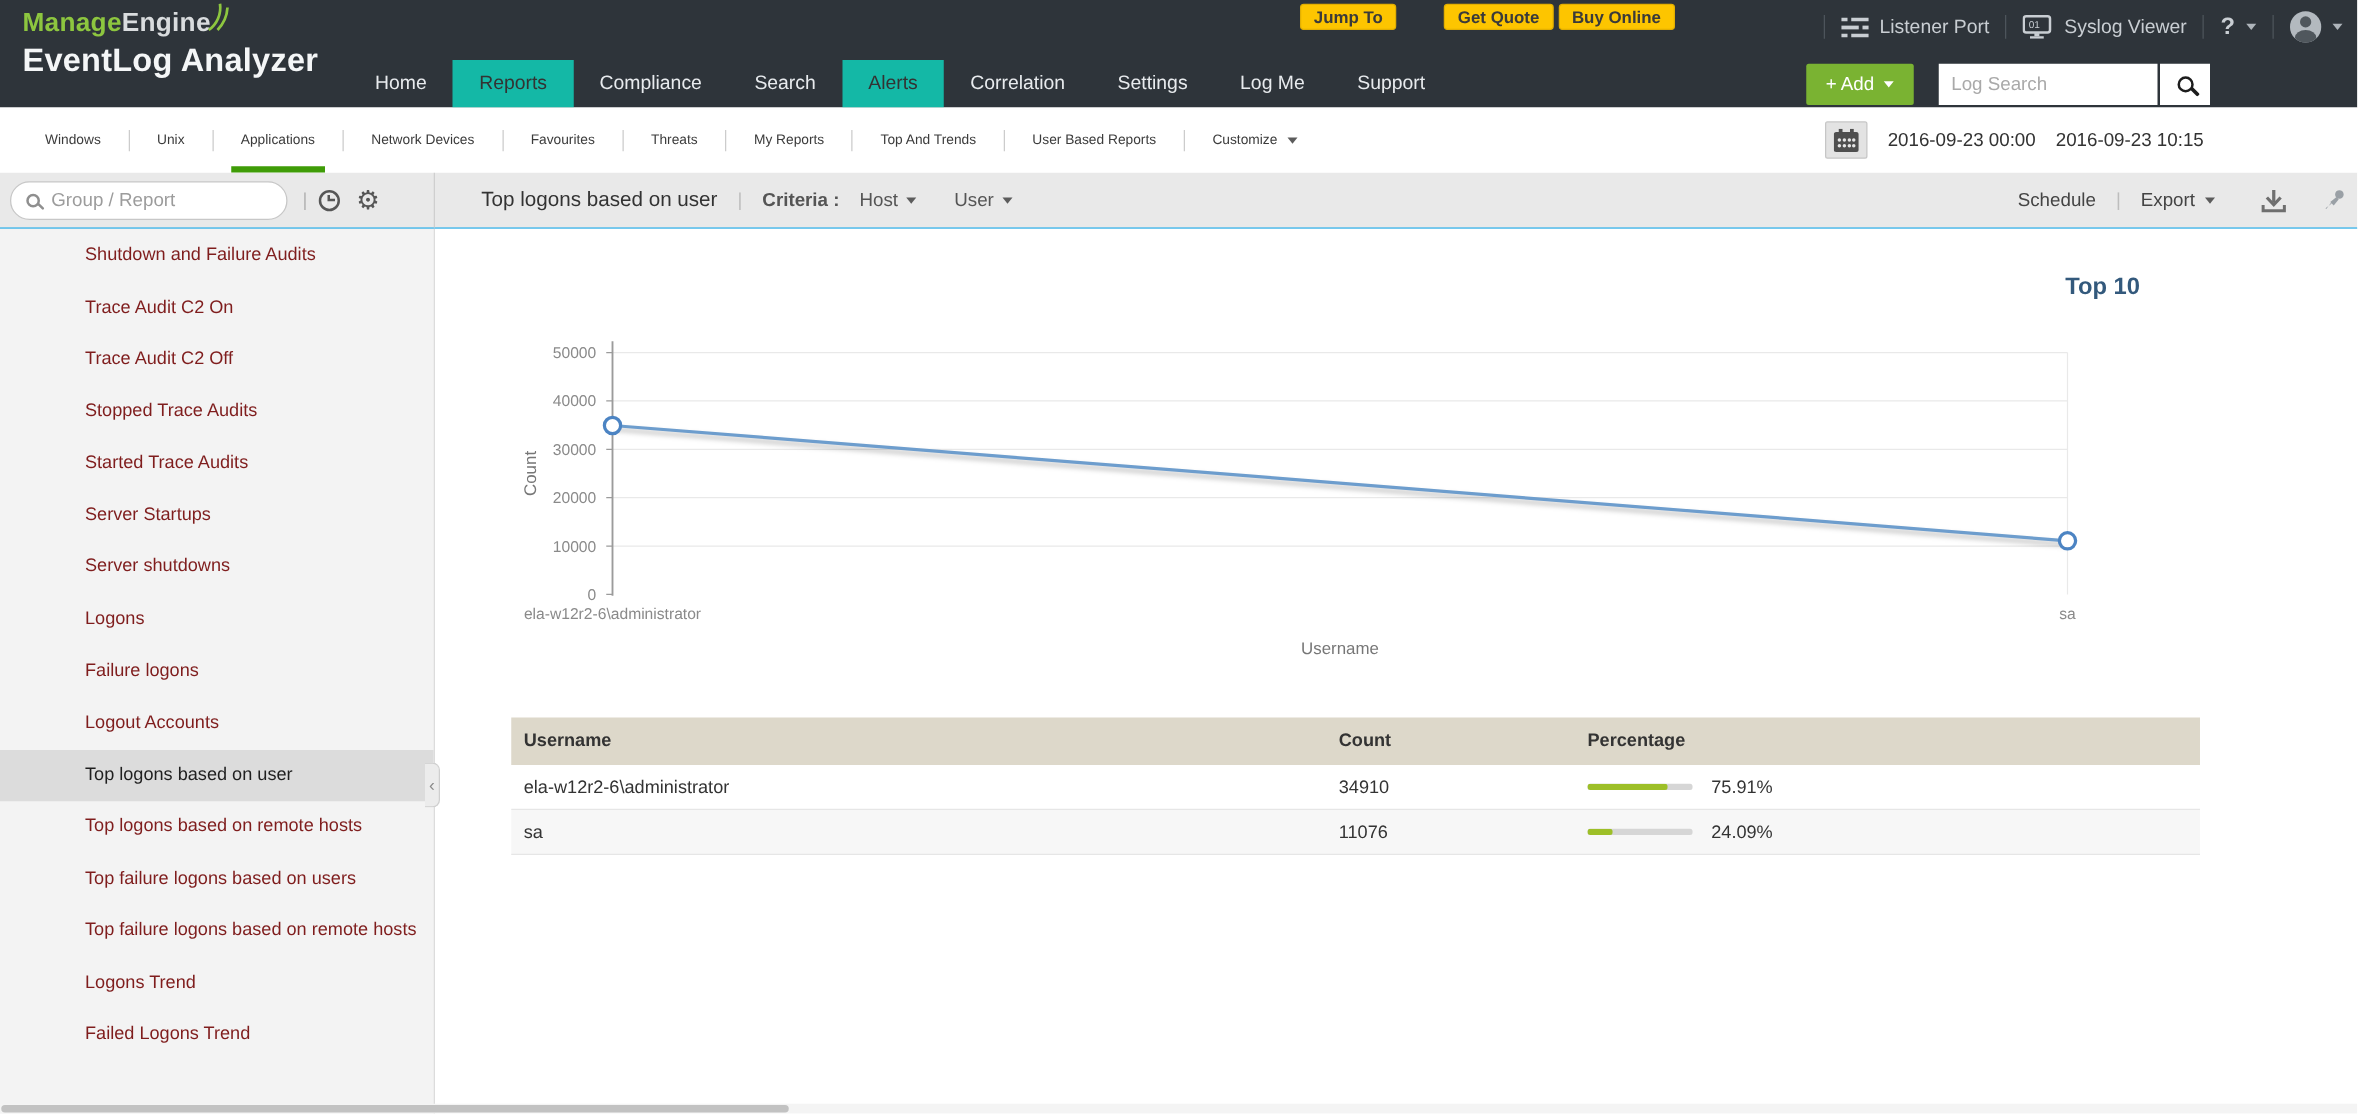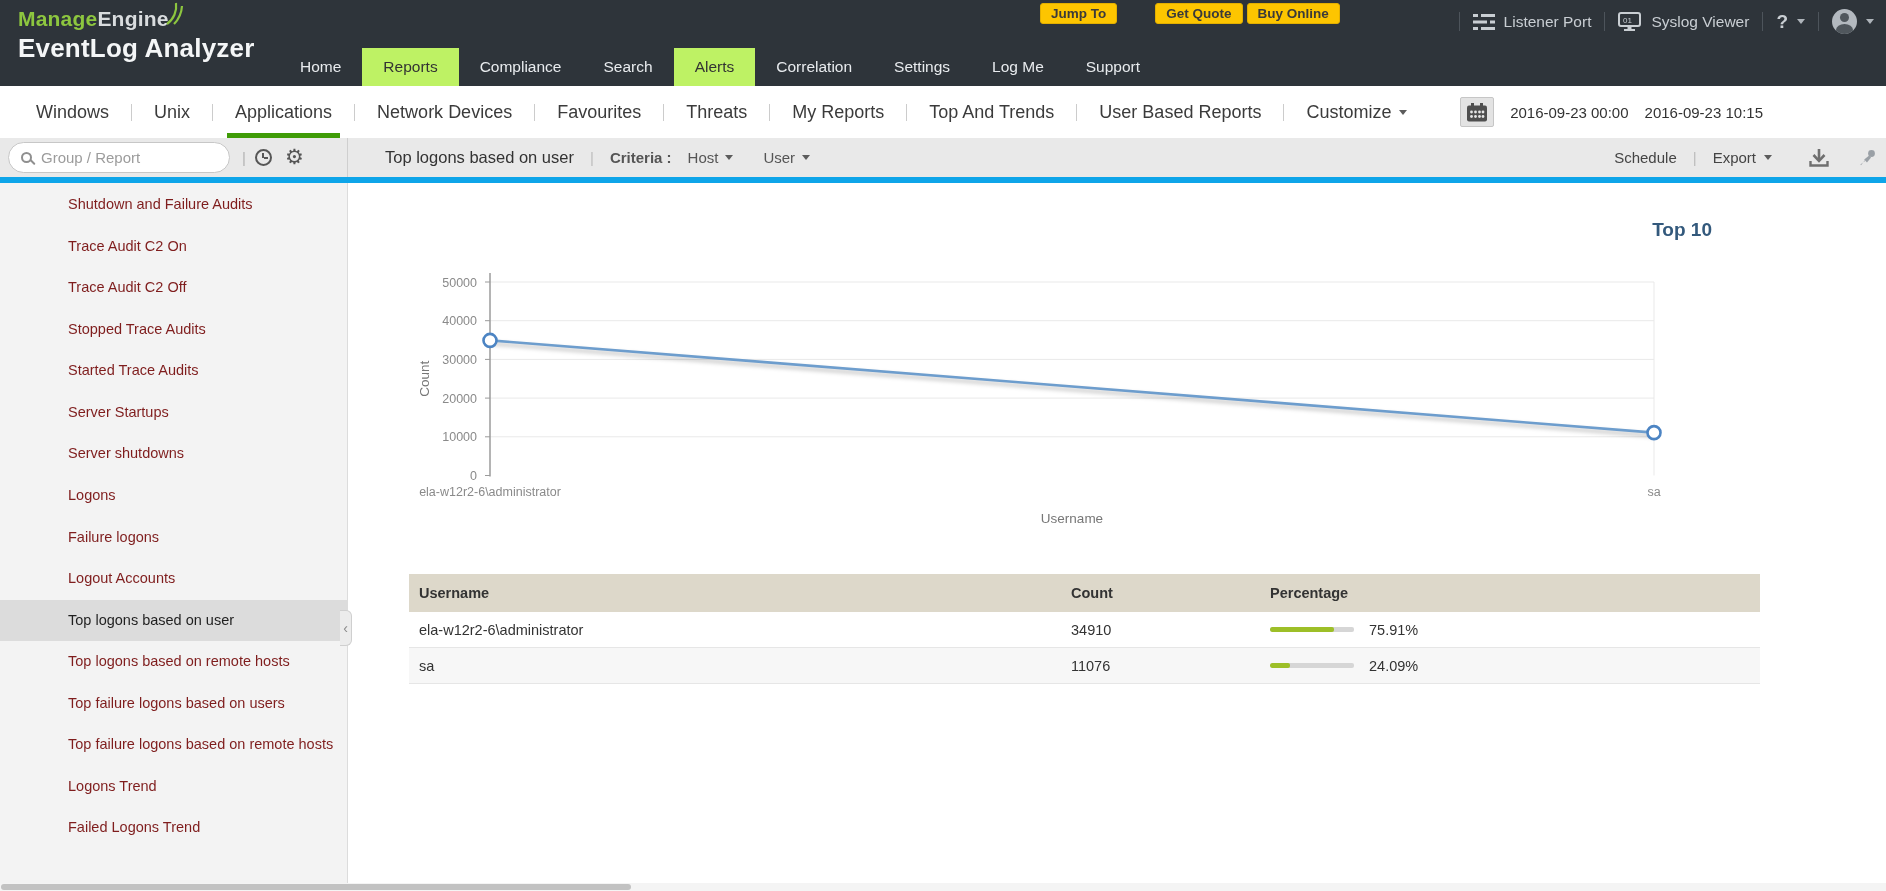--- a/index.html
+++ b/index.html
@@ -30,50 +30,50 @@
     border-top:5px solid #666; display:inline-block; }
   .caret-lt { border-top-color:#aeb4ba; }
   .caret-w  { border-top-color:#fff; }
   .caret-dk { border-top-color:#5c5c5c; }
   .avatar { width:25px; height:25px; border-radius:50%; background:#b3b9bf; position:relative; overflow:hidden; }
   .avatar::before { content:''; position:absolute; left:8px; top:4px; width:9px; height:9px; border-radius:50%; background:#50575d; }
   .avatar::after { content:''; position:absolute; left:4px; top:15px; width:17px; height:12px; border-radius:50%; background:#50575d; }
 
   .mainnav { position:absolute; left:279px; bottom:0; height:38px; display:flex; }
   .nav-item { height:38px; line-height:38px; padding:0 21px; font-size:15.5px; color:#e8ebee; cursor:pointer; white-space:nowrap; }
-  .nav-item.active { background:#bef264; color:#333; }
+  .nav-item.active { background:#14b8a6; color:#333; }
 
   .nav-right { position:absolute; left:1445px; bottom:2px; display:flex; align-items:center; }
   .add-btn { width:86px; height:33px; background:#7ab332; border:none; border-radius:2px; color:#fff;
     font-family:inherit; font-size:15px; cursor:pointer; display:flex; align-items:center; justify-content:center; gap:8px; }
   .log-search { margin-left:20px; width:175px; height:33px; border:none; background:#fff; padding:0 10px;
     font-family:inherit; font-size:15px; color:#333; outline:none; }
   .log-search::placeholder { color:#a9a9a9; }
   .search-btn { margin-left:2px; width:40px; height:33px; background:#fff; border:none; cursor:pointer;
     display:flex; align-items:center; justify-content:center; }
   .mag { width:11px; height:11px; border:2px solid #8f8f8f; border-radius:50%; position:relative; display:inline-block; }
   .mag::after { content:''; position:absolute; width:7px; height:2px; background:#8f8f8f; transform:rotate(45deg);
     right:-6px; bottom:-2px; border-radius:1px; }
   .mag-dark { border-color:#1d1d1d; border-width:2.5px; width:13px; height:13px; }
   .mag-dark::after { background:#1d1d1d; height:3px; width:8px; right:-7px; bottom:-3px; }
 
   
   .subnav { position:relative; width:100%; height:52px; background:#fff; }
   .subnav-items { display:flex; align-items:center; height:100%; padding-left:14px; }
   .sn-sep { width:1px; height:17px; background:#cccccc; }
-  .sn-item { height:100%; display:flex; align-items:center; gap:8px; padding:0 22px; font-size:18px; color:#3b3b3b;
+  .sn-item { height:100%; display:flex; align-items:center; gap:8px; padding:0 22px; font-size:11px; color:#3b3b3b;
     cursor:pointer; position:relative; white-space:nowrap;justify-content:flex-end; }
   .sn-item.active::after { content:''; position:absolute; left:14px; right:14px; bottom:0; height:5px; background:#3f9c07; }
   .daterange { position:absolute; right:123px; top:11px; display:flex; align-items:center; gap:16px; cursor:pointer; }
   .cal-btn { width:34px; height:30px; background:#e3e3e3; border:1px solid #c6c6c6; border-radius:2px;
     display:flex; align-items:center; justify-content:center; }
   .date { font-size:15px; color:#333; white-space:nowrap; }
 
   
-  .toolbar { display:flex; width:100%; height:45px; background:#e9e9e9; border-bottom:6px solid #0ea5e9; }
+  .toolbar { display:flex; width:100%; height:45px; background:#e9e9e9; border-bottom:1px solid #0ea5e9; }
   .tb-left { width:348px; flex:0 0 348px; display:flex; align-items:center; border-right:1px solid #cfcfcf; }
   .pill { margin-left:8px; width:222px; height:31px; border-radius:16px; background:#fff; border:1px solid #c7c7c7;
     display:flex; align-items:center; padding:0 12px; gap:9px; }
   .pill input { border:none; outline:none; flex:1; min-width:0; font-family:inherit; font-size:15px; color:#333; background:transparent; }
   .pill input::placeholder { color:#9c9c9c; }
   .tsep { color:#b3b3b3; margin:0 9px 0 12px; font-size:15px; }
   .clock { width:17px; height:17px; border:2px solid #565656; border-radius:50%; position:relative; display:inline-block; cursor:pointer; }
   .clock::before { content:''; position:absolute; left:5.5px; top:2px; width:2px; height:5px; background:#565656; }
   .clock::after  { content:''; position:absolute; left:7px;  top:5.5px; width:4px; height:2px; background:#565656; }
   .gear { font-family:"DejaVu Sans",sans-serif; font-size:21px; color:#565656; margin-left:13px; cursor:pointer; line-height:1; }
@@ -180,20 +180,30 @@
         <div class="nav-item active">Reports</div>
         <div class="nav-item">Compliance</div>
         <div class="nav-item">Search</div>
         <div class="nav-item active">Alerts</div>
         <div class="nav-item">Correlation</div>
         <div class="nav-item">Settings</div>
         <div class="nav-item">Log Me</div>
         <div class="nav-item">Support</div>
       </nav>
 
+    <div class="nav-right">
+      <button class="add-btn">
+        <span>+ Add</span>
+        <i class="caret caret-w"></i>
+      </button>
+      <input class="log-search" placeholder="Log Search" style="">
+      <button class="search-btn">
+        <span class="mag mag-dark"></span>
+      </button>
+    </div>
   </header>
 
   <div class="subnav">
     <div class="subnav-items" id="subnav">
         <span class="sn-item">
           <span>Windows</span>
         </span>
         <span class="sn-sep"></span>
         <span class="sn-item">
           <span>Unix</span>

